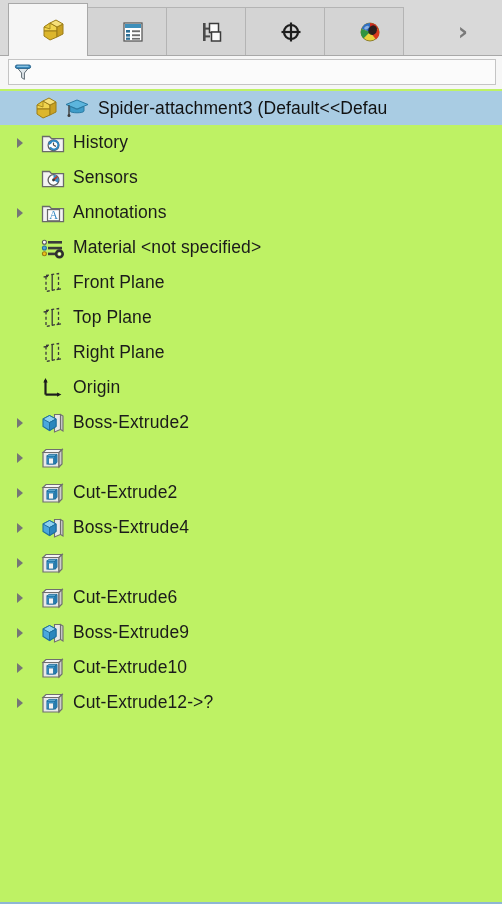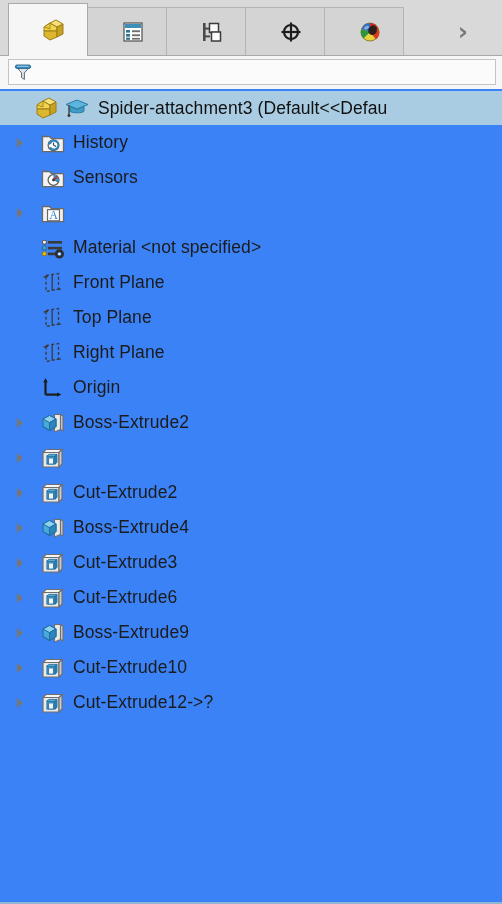--- a/index.html
+++ b/index.html
@@ -102,21 +102,21 @@
     font-family: "Liberation Sans", sans-serif;
     font-size: 13px;
     color: #333;
     padding: 0 4px;
     height: 100%;
   }
 
   
   .tree {
     flex: 1 1 auto;
-    background: #3b82f6;
+    background: #bef264;
     overflow: hidden;
     position: relative;
     padding-top: 2px;
   }
   .row {
     height: 35px;
     display: flex;
     align-items: center;
     white-space: nowrap;
     box-sizing: border-box;
@@ -319,20 +319,21 @@
           <span class="arrow">
             <span class="arrow-glyph"></span>
           </span>
           <span class="ic">
   <svg width="26" height="24" viewBox="0 0 26 24">
     <path d="M2.5 5.5 h7 l2 2.2 h12 v13 h-21 z" fill="#f3f3f3" stroke="#6a6a6a" stroke-width="1.3"></path>
     <rect x="7.5" y="8.6" width="12" height="11.2" fill="#fdfdfd" stroke="#6a6a6a" stroke-width="1.2"></rect>
     <text x="13.5" y="18" font-family="Liberation Serif, serif" font-size="12" fill="#2f86c0" text-anchor="middle">A</text>
   </svg>
 </span>
+          <span class="label">Annotations</span>
         </div>
         <div class="row">
           <span class="arrow empty">
             <span class="arrow-glyph"></span>
           </span>
           <span class="ic">
   <svg width="26" height="24" viewBox="0 0 26 24">
     <circle cx="4.4" cy="6.2" r="2" fill="#ffffff" stroke="#5a5a5a" stroke-width="1.1"></circle>
     <rect x="8" y="5" width="14" height="2.6" fill="#3a3a3a"></rect>
     <circle cx="4.4" cy="12" r="2" fill="#4aa8dd" stroke="#2a6f99" stroke-width="1.1"></circle>
@@ -472,21 +473,20 @@
   <svg width="26" height="24" viewBox="0 0 26 24">
     <polygon points="3,6.5 19,6.5 19,21 3,21" fill="#e9e9e9" stroke="#6f6f6f" stroke-width="1.2"></polygon>
     <polygon points="3,6.5 6,3.5 22,3.5 19,6.5" fill="#f5f5f5" stroke="#6f6f6f" stroke-width="1.2"></polygon>
     <polygon points="19,6.5 22,3.5 22,18 19,21" fill="#cdcdcd" stroke="#6f6f6f" stroke-width="1.2"></polygon>
     <rect x="7" y="10" width="8" height="8" fill="#4aa8dd" stroke="#1f6f9e" stroke-width="1.1"></rect>
     <polygon points="7,10 9,8.4 17,8.4 15,10" fill="#8fd2f0" stroke="#1f6f9e" stroke-width="0.9"></polygon>
     <polygon points="15,10 17,8.4 17,16.4 15,18" fill="#2b86bd" stroke="#1f6f9e" stroke-width="0.9"></polygon>
     <rect x="8.6" y="12" width="4.8" height="6" fill="#f2f2f2" stroke="#1f6f9e" stroke-width="0.8"></rect>
   </svg>
 </span>
-          <span class="label">Cut-Extrude3</span>
         </div>
         <div class="row">
           <span class="arrow">
             <span class="arrow-glyph"></span>
           </span>
           <span class="ic">
   <svg width="26" height="24" viewBox="0 0 26 24">
     <polygon points="3,6.5 19,6.5 19,21 3,21" fill="#e9e9e9" stroke="#6f6f6f" stroke-width="1.2"></polygon>
     <polygon points="3,6.5 6,3.5 22,3.5 19,6.5" fill="#f5f5f5" stroke="#6f6f6f" stroke-width="1.2"></polygon>
     <polygon points="19,6.5 22,3.5 22,18 19,21" fill="#cdcdcd" stroke="#6f6f6f" stroke-width="1.2"></polygon>

